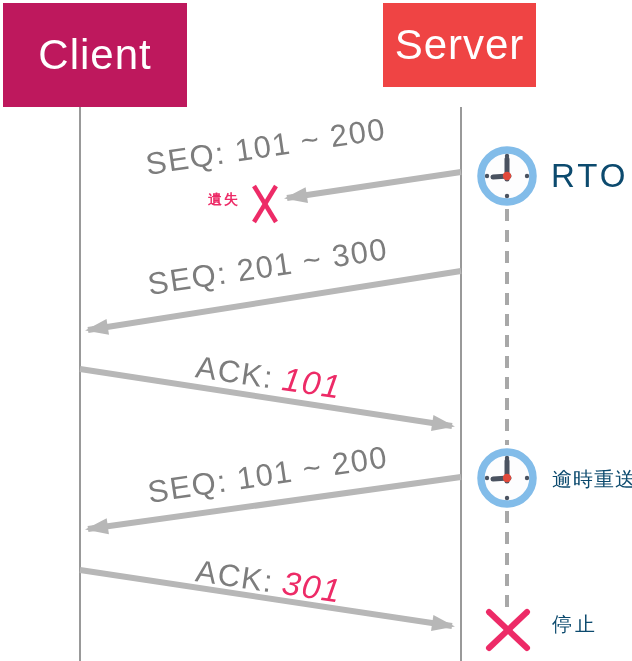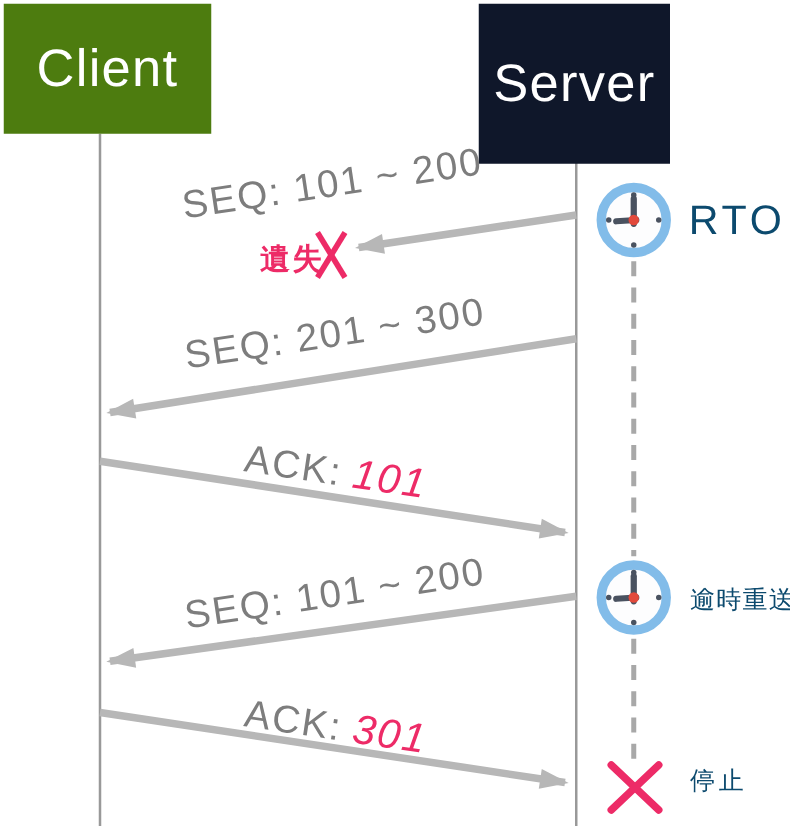--- a/index.html
+++ b/index.html
@@ -1,28 +1,28 @@
 <!DOCTYPE html>
 <html><head>
 <meta charset="utf-8">
 <style>
   html,body{margin:0;padding:0;background:#ffffff;}
   body{width:632px;height:661px;overflow:hidden;font-family:"Liberation Sans",sans-serif;}
   .canvas{position:relative;width:632px;height:661px;background:#fff;}
   svg.layer{position:absolute;left:0;top:0;}
   .actor{position:absolute;display:flex;align-items:center;justify-content:center;
          color:#ffffff;font-size:42px;font-weight:300;letter-spacing:1px;}
-  .actor.client{left:3px;top:3px;width:166px;height:104px;background:#4d7c0f;}
-  .actor.server{left:383px;top:3px;width:153px;height:128px;background:#0f172a;}
+  .actor.client{left:3px;top:3px;width:184px;height:104px;background:#be185d;}
+  .actor.server{left:383px;top:3px;width:153px;height:84px;background:#ef4444;}
   .msg-label{position:absolute;font-size:31px;color:#7d7d7d;letter-spacing:1.5px;
              white-space:nowrap;transform-origin:0 50%;line-height:38px;}
   .rot-up{transform:rotate(-8.5deg);}
   .rot-down{transform:rotate(8.5deg);}
   .val{color:#ED2B67;font-style:italic;font-size:33px;margin-left:9px;}
-  .lost-note{position:absolute;left:208px;top:191px;font-size:24px;font-weight:bold;
+  .lost-note{position:absolute;left:208px;top:191px;font-size:14px;font-weight:bold;
              color:#ED2B67;letter-spacing:2px;white-space:nowrap;}
   .side-label{position:absolute;color:#0c4a6e;white-space:nowrap;}
   .rto{left:551px;top:157px;font-size:33px;letter-spacing:3px;}
   .timeout{left:552px;top:466px;font-size:20px;letter-spacing:1px;}
   .stop{left:552px;top:611px;font-size:20px;letter-spacing:3px;text-align:center;}
 </style>
 </head>
 <body>
 
 <div class="canvas">

